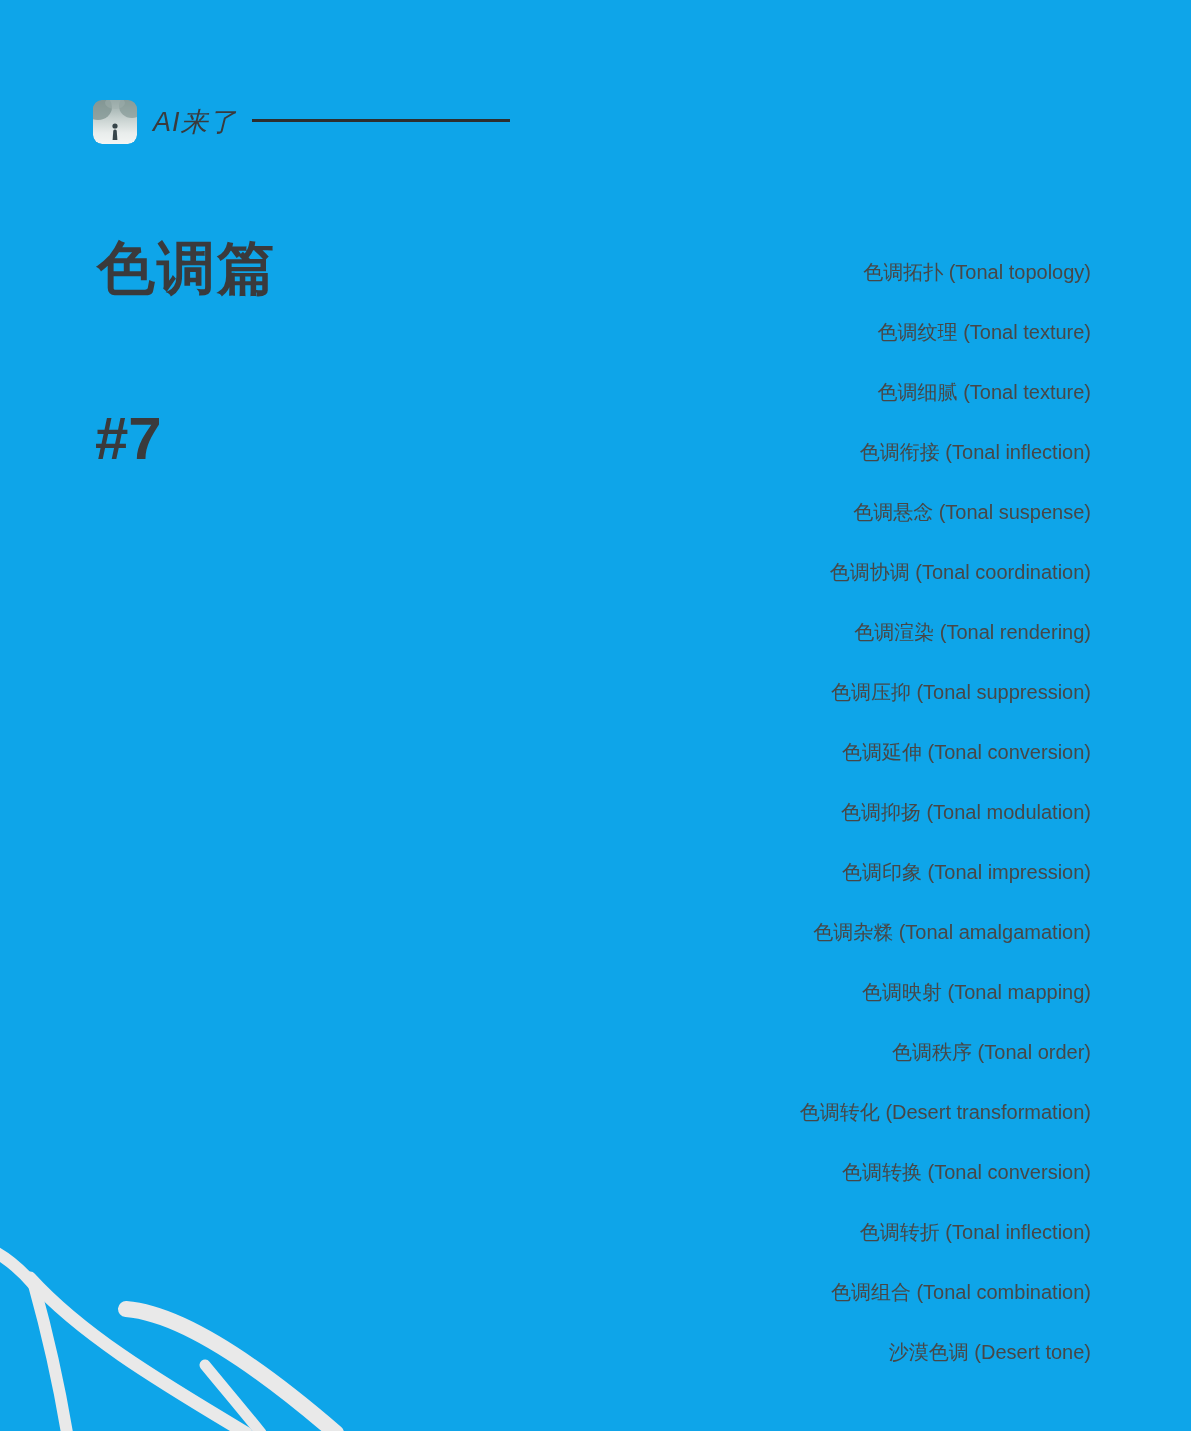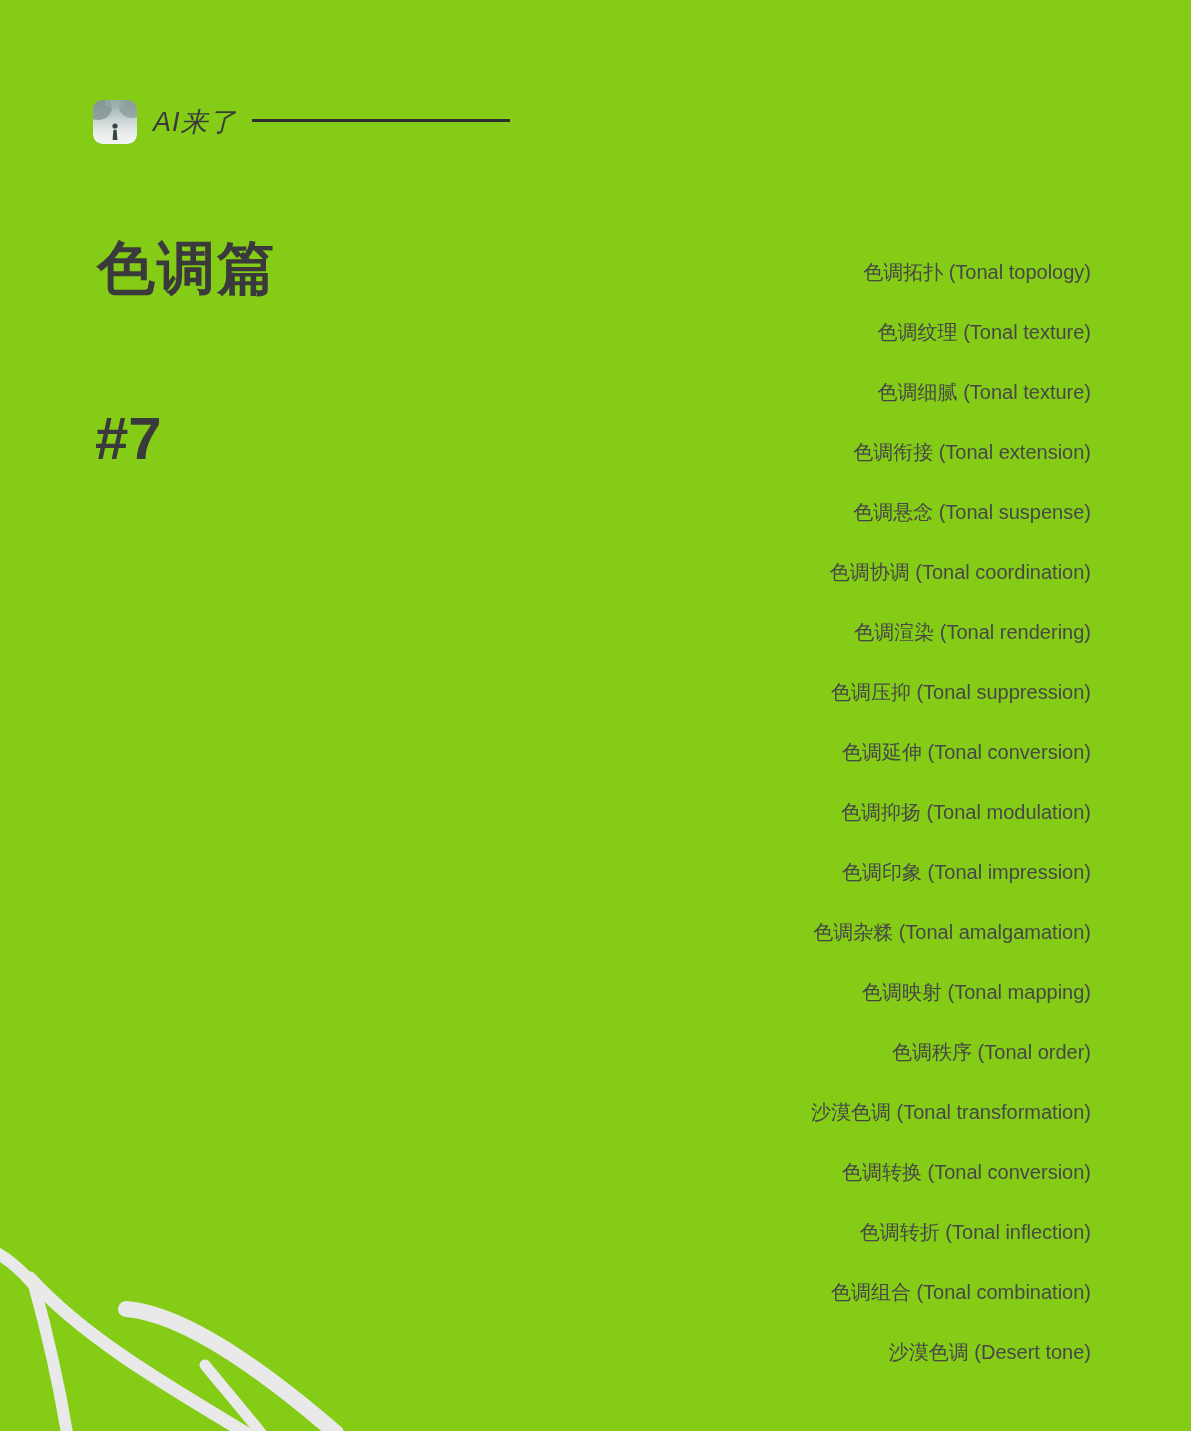--- a/index.html
+++ b/index.html
@@ -3,21 +3,21 @@
 <meta charset="utf-8">
 <style>
   * { margin: 0; padding: 0; box-sizing: border-box; }
   html, body { background: #ffffff; }
   body { font-family: "Liberation Sans", "DejaVu Sans", sans-serif; }
 
   .canvas {
     position: relative;
     width: 1191px;
     height: 1431px;
-    background: #84cc16;
+    background: #0ea5e9;
     overflow: hidden;
   }
 
   
   .brand-row {
     position: absolute;
     left: 93px;
     top: 100px;
     display: flex;
     align-items: center;
@@ -131,21 +131,21 @@
       <li class="term-row">
       <span>色调拓扑 (Tonal topology)</span>
     </li>
       <li class="term-row">
       <span>色调纹理 (Tonal texture)</span>
     </li>
       <li class="term-row">
       <span>色调细腻 (Tonal texture)</span>
     </li>
       <li class="term-row">
-      <span>色调衔接 (Tonal extension)</span>
+      <span>色调衔接 (Tonal inflection)</span>
     </li>
       <li class="term-row">
       <span>色调悬念 (Tonal suspense)</span>
     </li>
       <li class="term-row">
       <span>色调协调 (Tonal coordination)</span>
     </li>
       <li class="term-row">
       <span>色调渲染 (Tonal rendering)</span>
     </li>
@@ -164,21 +164,21 @@
       <li class="term-row">
       <span>色调杂糅 (Tonal amalgamation)</span>
     </li>
       <li class="term-row">
       <span>色调映射 (Tonal mapping)</span>
     </li>
       <li class="term-row">
       <span>色调秩序 (Tonal order)</span>
     </li>
       <li class="term-row">
-      <span>沙漠色调 (Tonal transformation)</span>
+      <span>色调转化 (Desert transformation)</span>
     </li>
       <li class="term-row">
       <span>色调转换 (Tonal conversion)</span>
     </li>
       <li class="term-row">
       <span>色调转折 (Tonal inflection)</span>
     </li>
       <li class="term-row">
       <span>色调组合 (Tonal combination)</span>
     </li>

